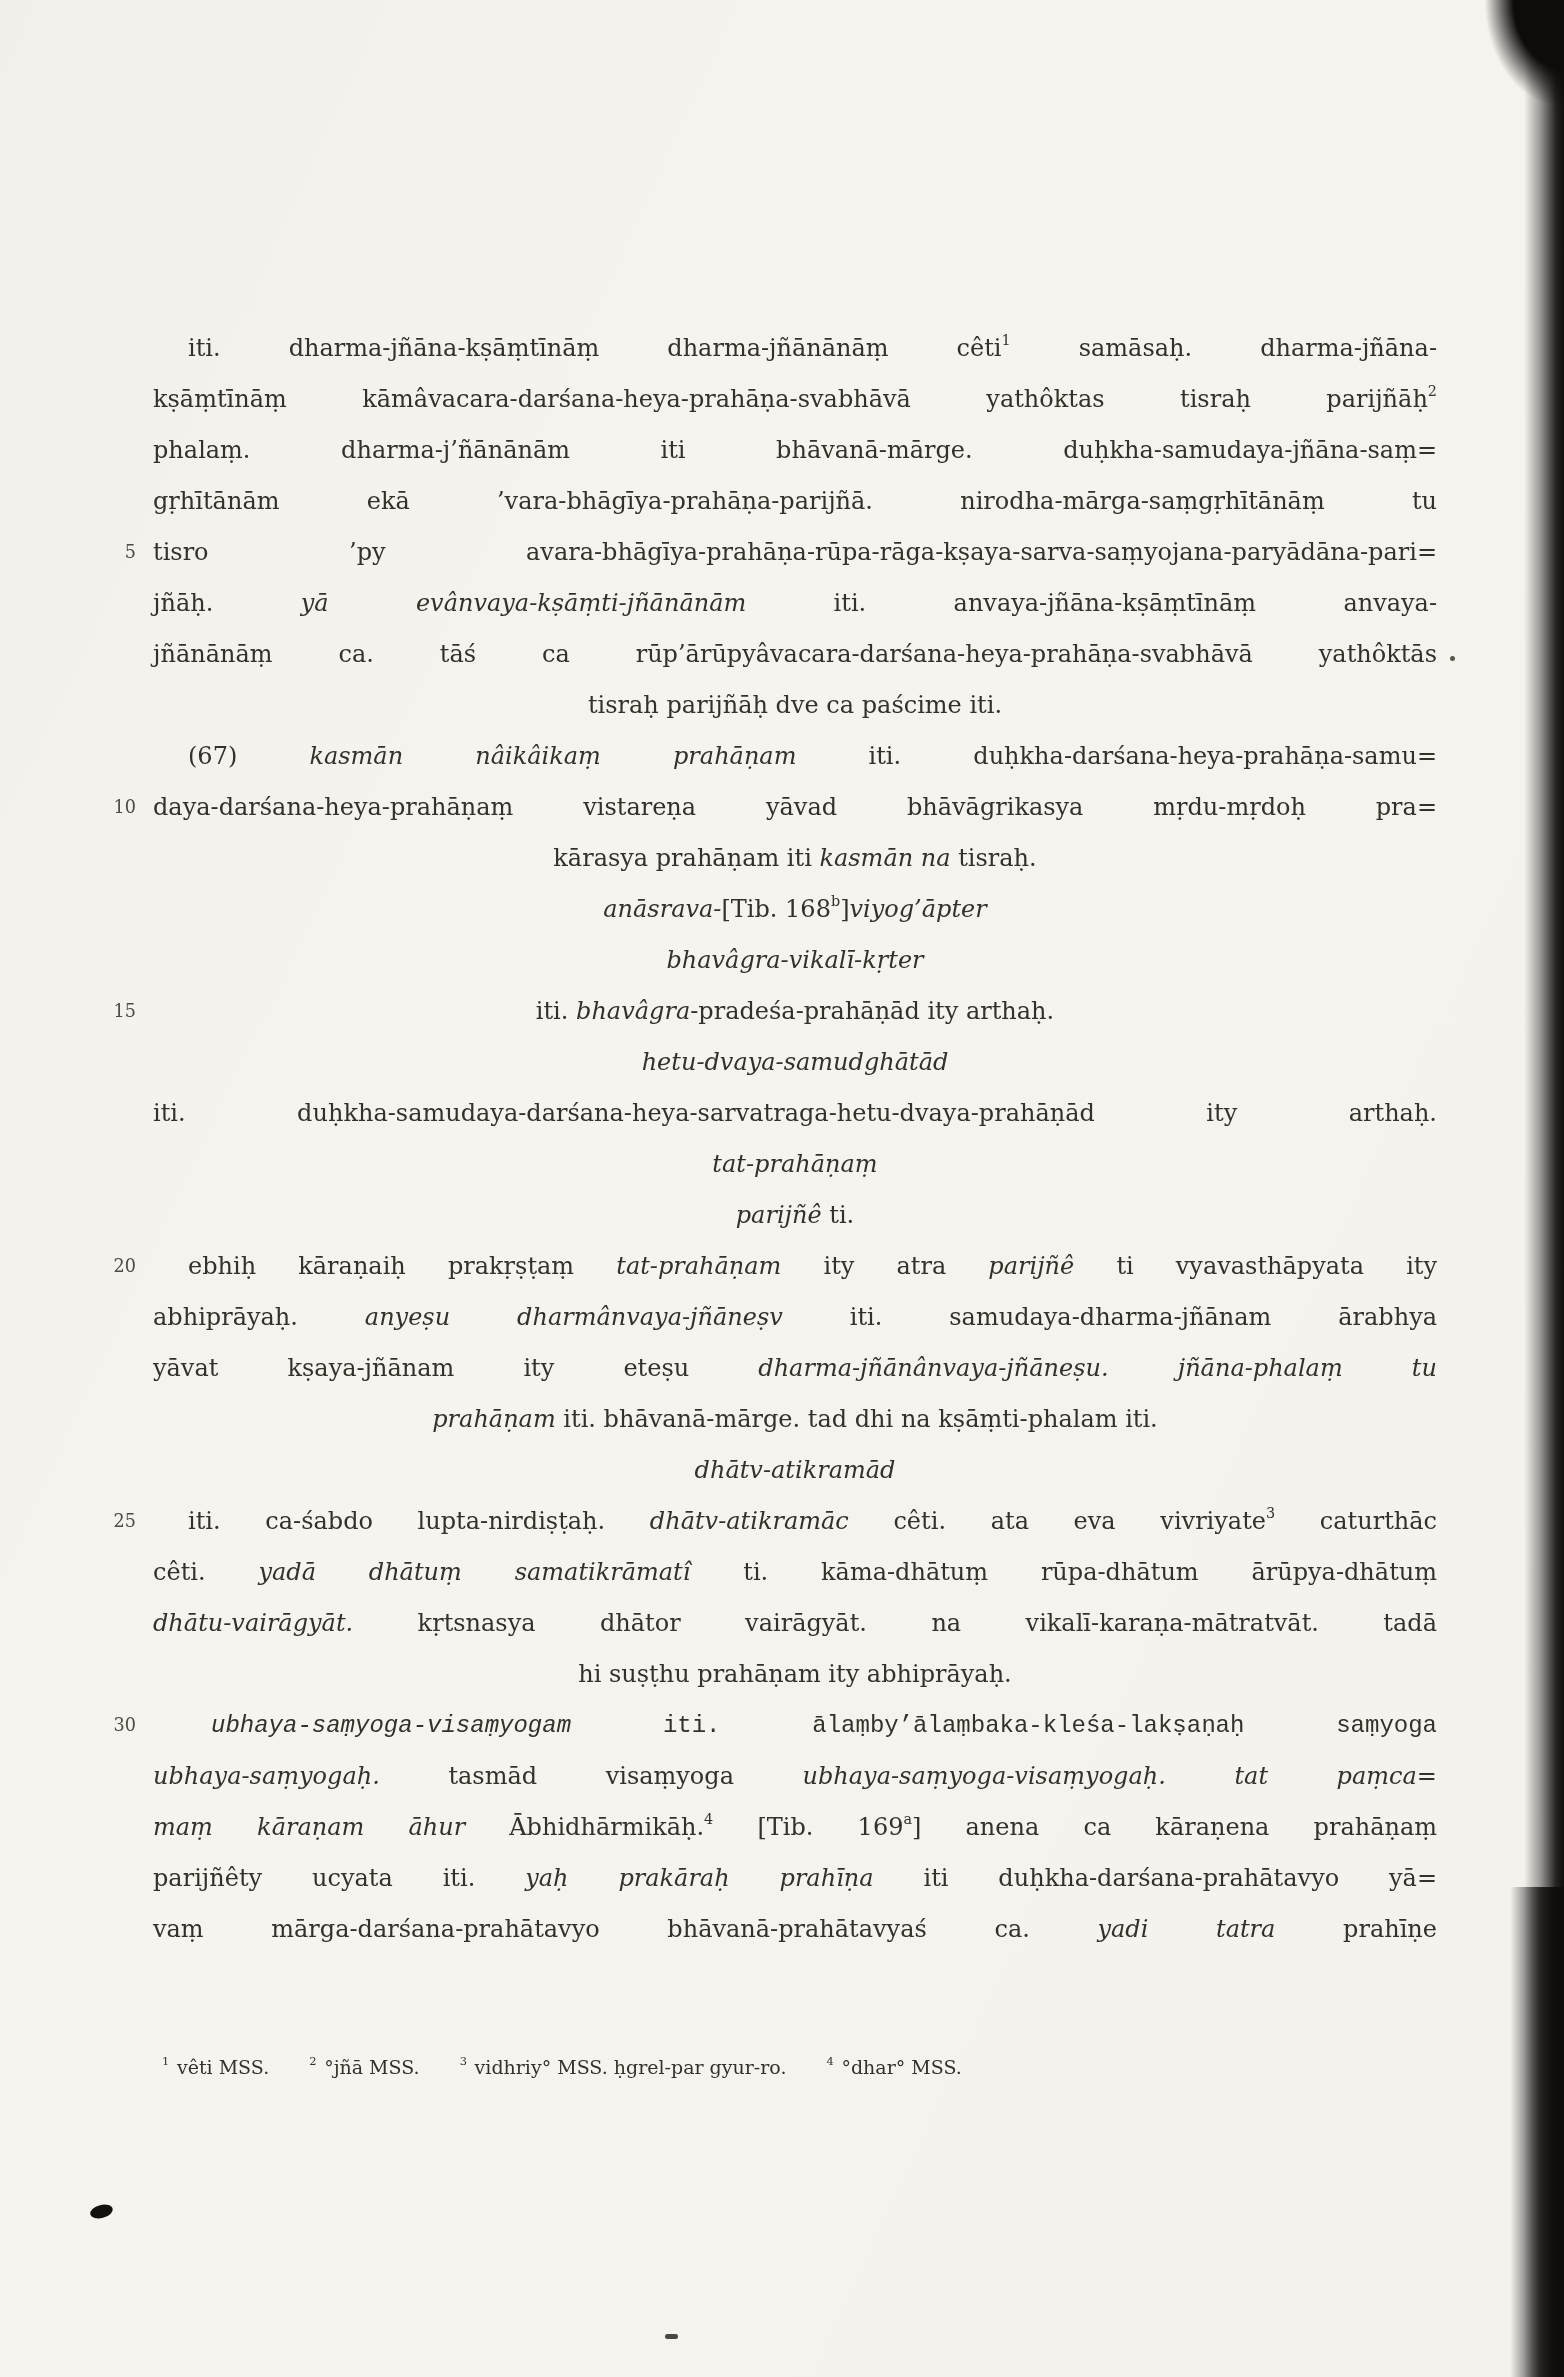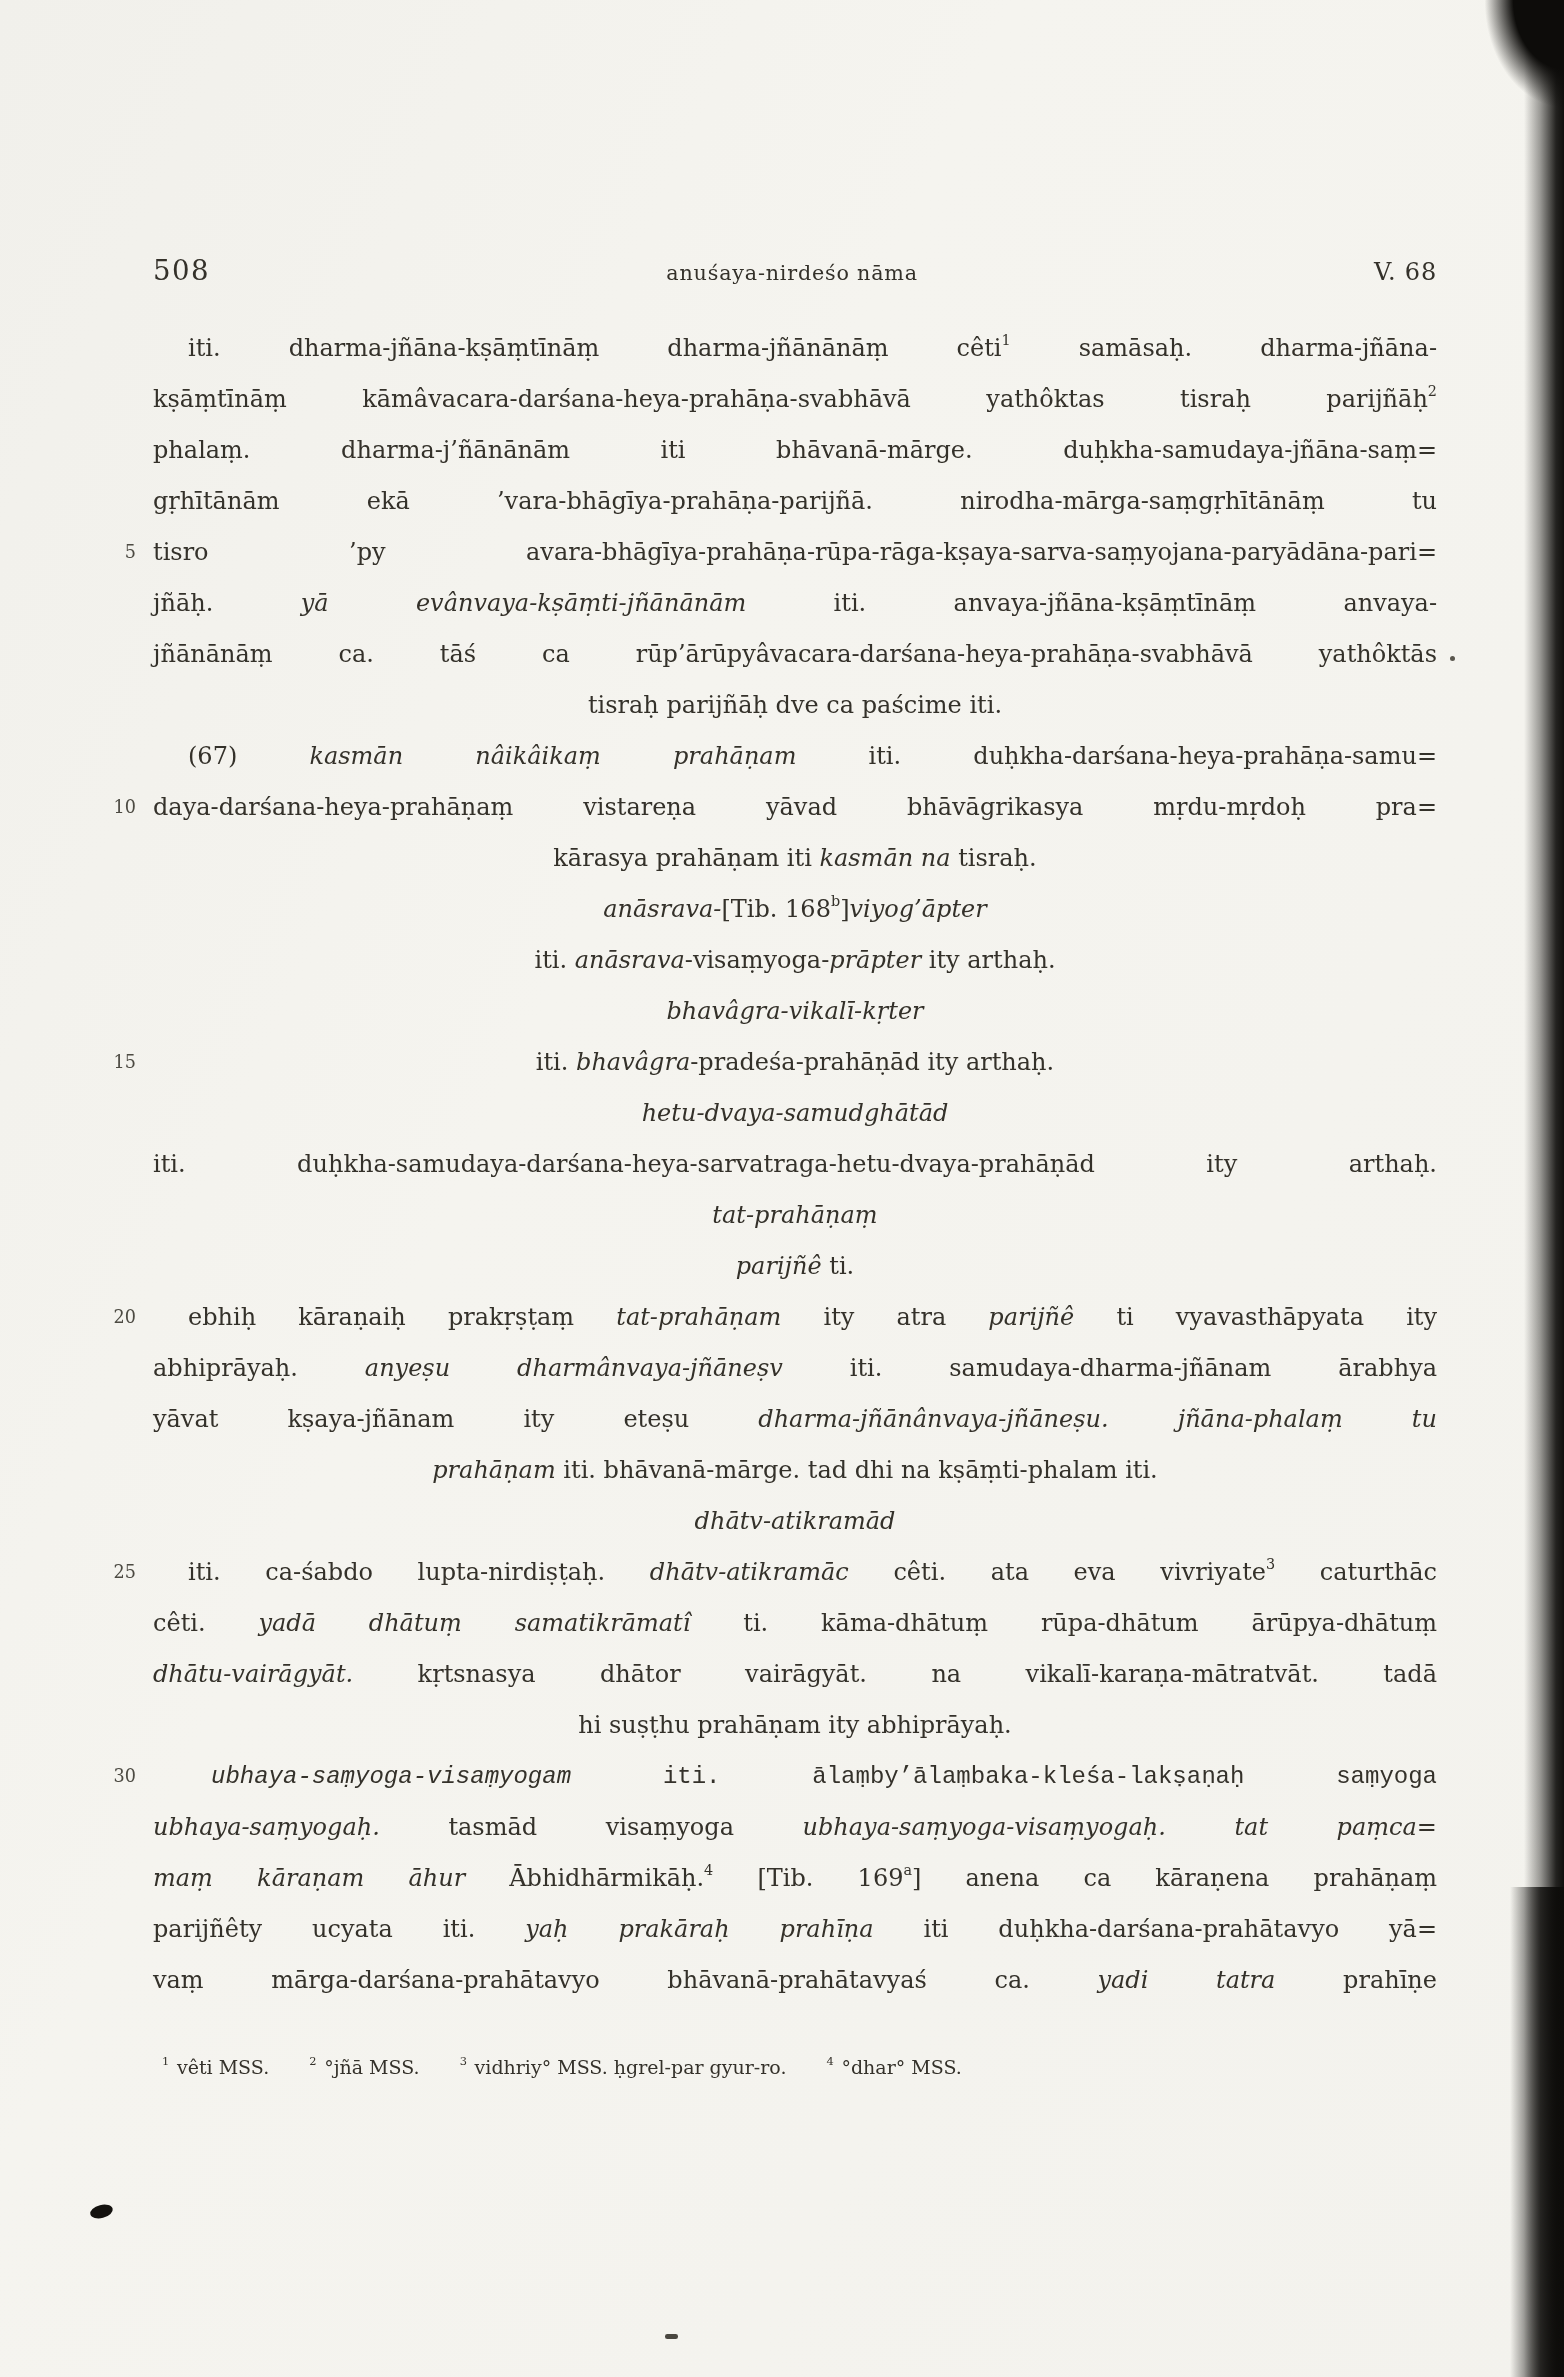--- a/index.html
+++ b/index.html
@@ -75,25 +75,20 @@
   .dot2{
     position:absolute;left:1450px;top:656px;width:5.4px;height:5.4px;
     background:#5a574e;border-radius:50%;
   }
 </style>
 </head>
 <body>
 
 <div class="page">
 
-  <div class="header">
-    <span class="pagenum">508</span>
-    <span class="running">anuśaya-nirdeśo nāma</span>
-    <span class="verse">V. 68</span>
-  </div>
 
   <div class="text" id="text-block">
       <div class="row">
         <span class="line-num"></span>
         <div class="line-text j ind1"><span>iti. dharma-jñāna-kṣāṃtīnāṃ dharma-jñānānāṃ cêti</span><sup>1</sup><span> samāsaḥ. dharma-jñāna-</span></div>
       </div>
       <div class="row">
         <span class="line-num"></span>
         <div class="line-text j"><span>kṣāṃtīnāṃ kāmâvacara-darśana-heya-prahāṇa-svabhāvā yathôktas tisraḥ parijñāḥ</span><sup>2</sup></div>
       </div>
@@ -129,24 +124,20 @@
         <span class="line-num">10</span>
         <div class="line-text j"><span>daya-darśana-heya-prahāṇaṃ vistareṇa yāvad bhāvāgrikasya mṛdu-mṛdoḥ pra=</span></div>
       </div>
       <div class="row">
         <span class="line-num"></span>
         <div class="line-text l"><span>kārasya prahāṇam iti </span><span class="it">kasmān na</span><span> tisraḥ.</span></div>
       </div>
       <div class="row">
         <span class="line-num"></span>
         <div class="line-text c"><span class="it">anāsrava-</span><span>[Tib. 168</span><sup>b</sup><span>]</span><span class="it">viyog’āpter</span></div>
-      </div>
-      <div class="row">
-        <span class="line-num"></span>
-        <div class="line-text l"><span>iti. </span><span class="it">anāsrava</span><span>-visaṃyoga-</span><span class="it">prāpter</span><span> ity arthaḥ.</span></div>
       </div>
       <div class="row">
         <span class="line-num"></span>
         <div class="line-text c"><span class="it">bhavâgra-vikalī-kṛter</span></div>
       </div>
       <div class="row">
         <span class="line-num">15</span>
         <div class="line-text l"><span>iti. </span><span class="it">bhavâgra</span><span>-pradeśa-prahāṇād ity arthaḥ.</span></div>
       </div>
       <div class="row">

